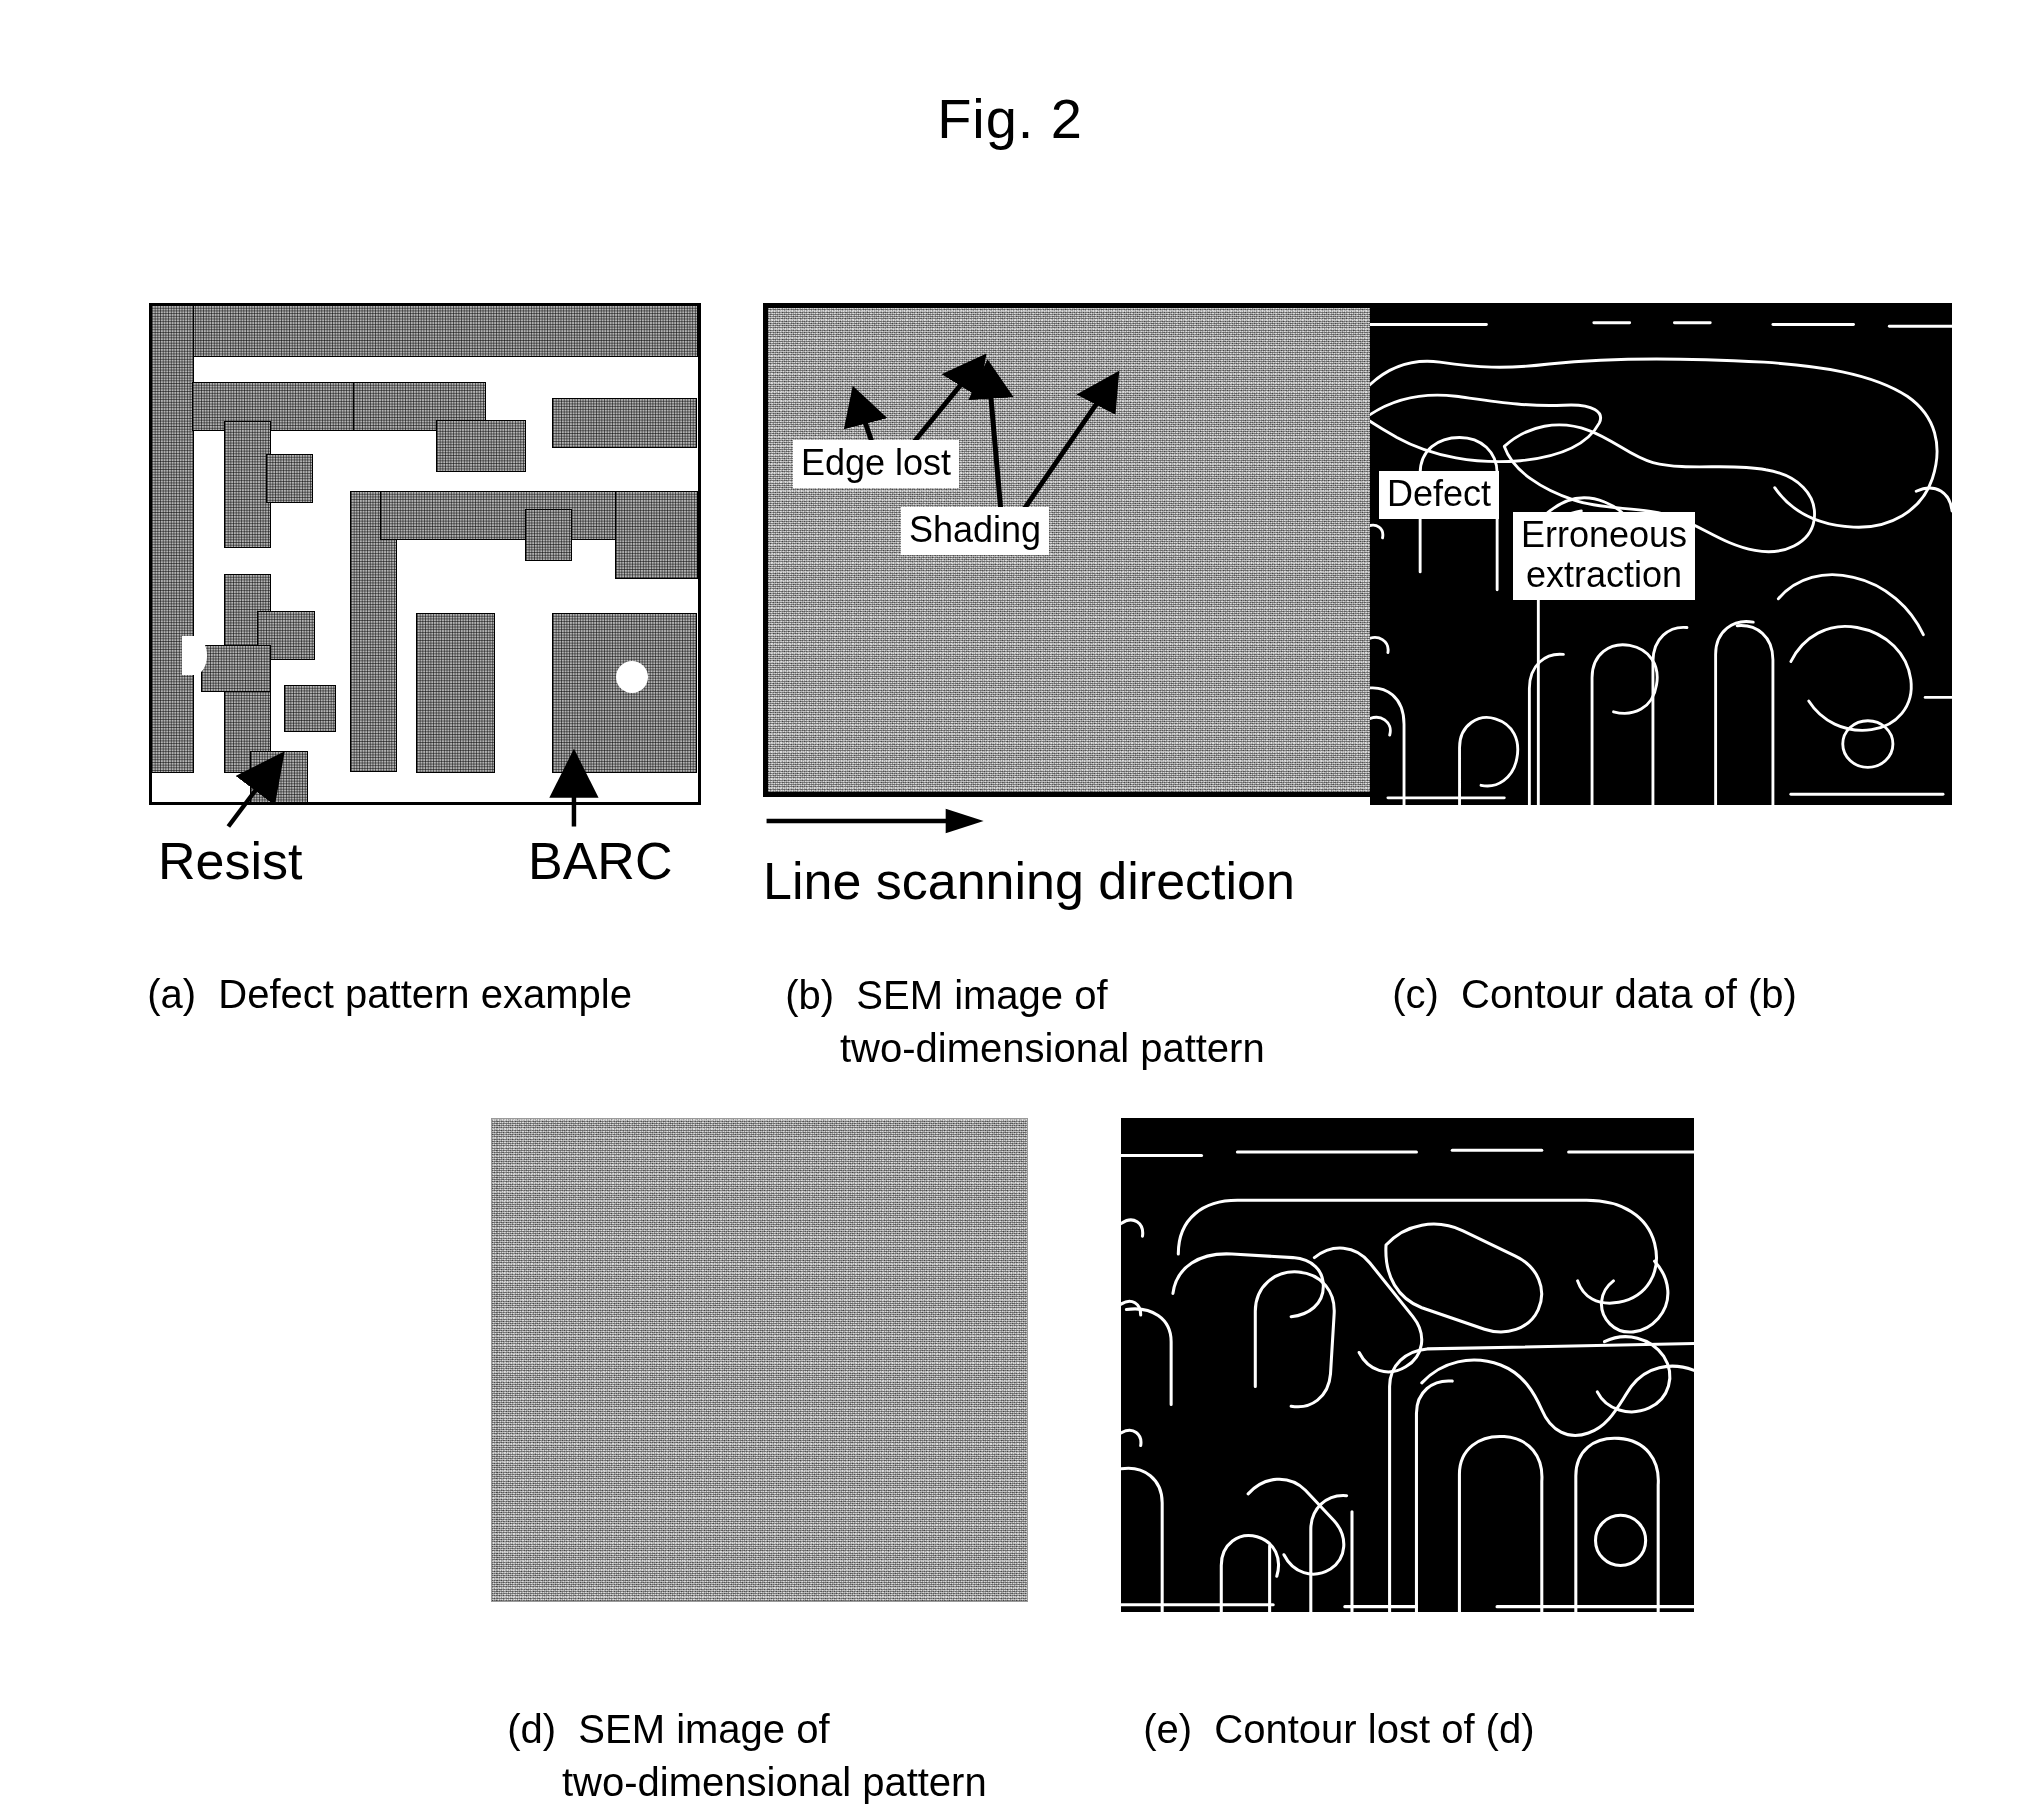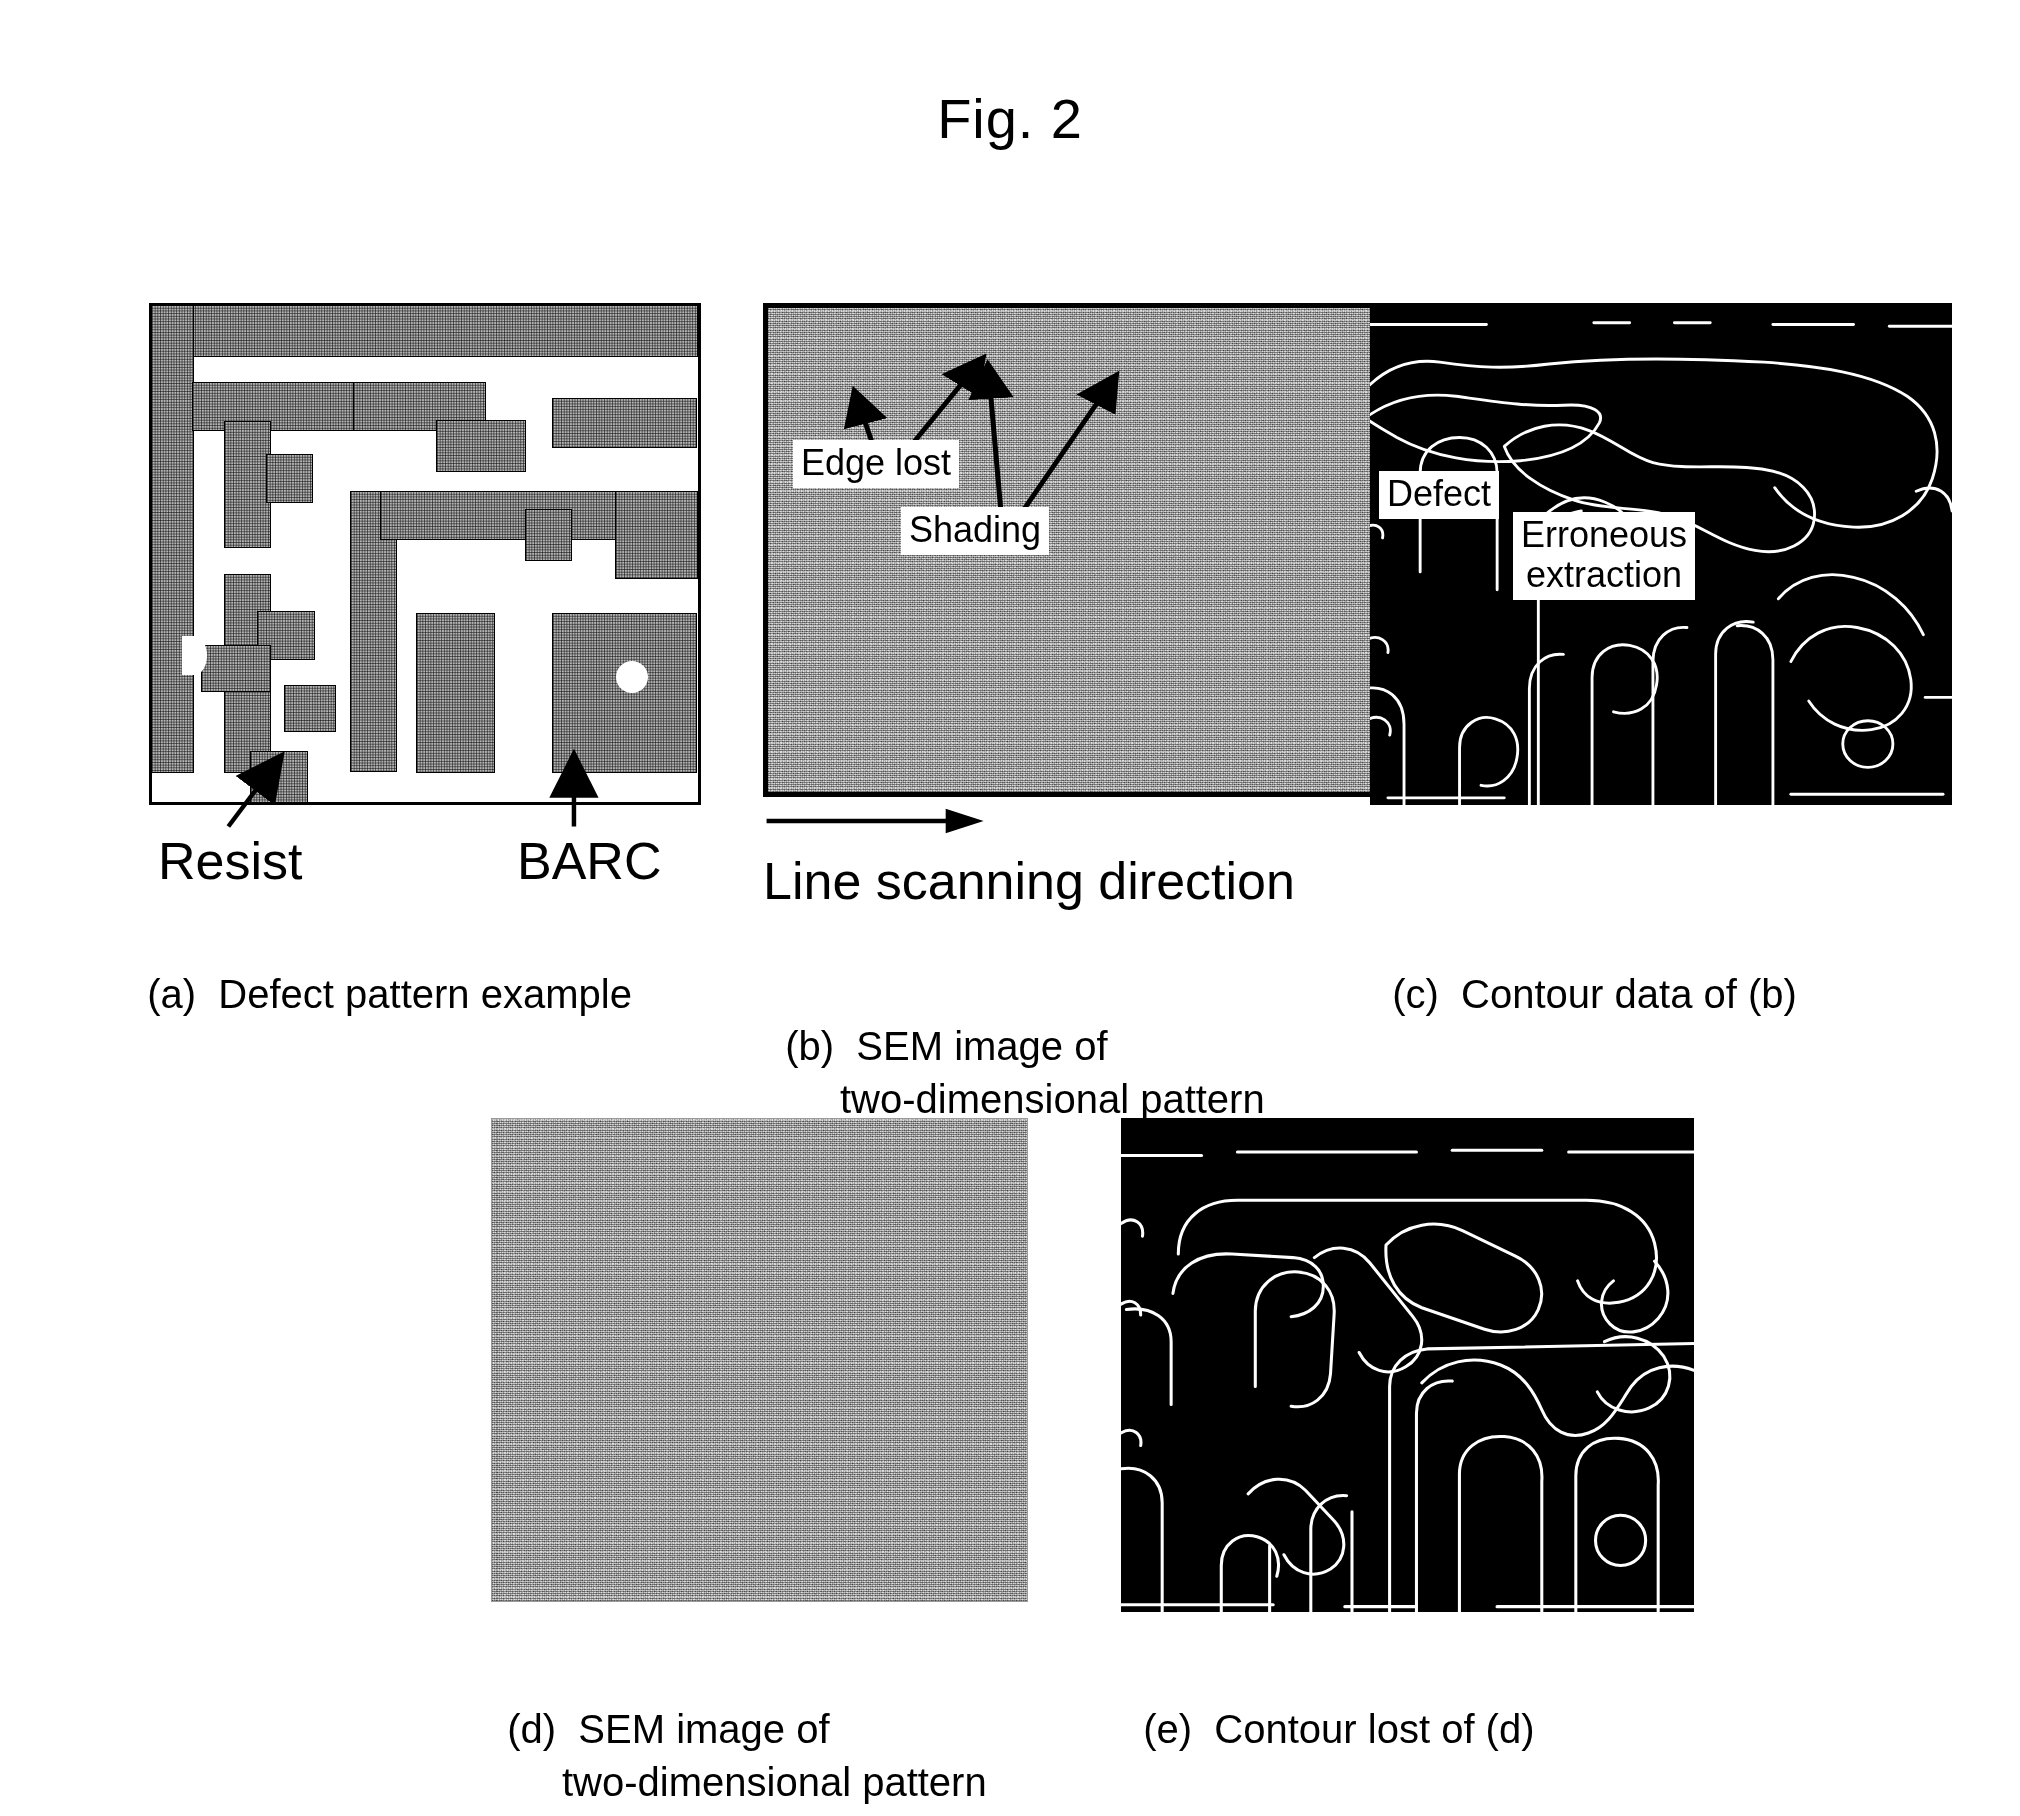--- a/index.html
+++ b/index.html
@@ -192,21 +192,21 @@
     </marker>
     <marker id="arwBig" markerWidth="9" markerHeight="9" refX="7.5" refY="4.5" orient="auto" markerUnits="strokeWidth">
       <path d="M0,0 L9,4.5 L0,9 z" fill="#000"></path>
     </marker>
   </defs>
   <line x1="255" y1="923" x2="312" y2="847" stroke="#000" stroke-width="5" marker-end="url(#arw)"></line>
   <line x1="641" y1="923" x2="641" y2="846" stroke="#000" stroke-width="5" marker-end="url(#arw)"></line>
 </svg>
 
 <div class="plain-label" style="left:158px; top:831px;">Resist</div>
-<div class="plain-label" style="left:517px; top:831px;">BARC</div>
+<div class="plain-label" style="left:528px; top:831px;">BARC</div>
 
 <div class="caption" style="left:125px; top:915px;">
   <span class="tag">(a)</span><span>&nbsp;&nbsp;</span><span>Defect pattern example</span>
 </div>
 
 <div id="panel-b" class="panel">
   <svg class="overlay-svg" viewBox="0 0 608 552" preserveAspectRatio="none">
 
     <line x1="108" y1="170" x2="86" y2="96" stroke="#000" stroke-width="5" marker-end="url(#arwBig)"></line>
     <line x1="128" y1="176" x2="212" y2="58" stroke="#000" stroke-width="5" marker-end="url(#arwBig)"></line>
@@ -218,21 +218,21 @@
   <div class="callout" style="left:25px; top:132px;">Edge lost</div>
   <div class="callout" style="left:133px; top:199px;">Shading</div>
 </div>
 
 <svg id="scan-arrow" viewBox="0 0 260 34">
   <line x1="2" y1="17" x2="210" y2="17" stroke="#000" stroke-width="5"></line>
   <path d="M205,3 L248,17 L205,31 z" fill="#000"></path>
 </svg>
 <div class="plain-label" style="left:763px; top:851px;">Line scanning direction</div>
 
-<div class="caption" style="left:763px; top:967px;">
+<div class="caption" style="left:763px; top:916px;">
   <span class="tag">(b)</span><span>&nbsp;&nbsp;</span><span>SEM image of</span><br><span style="display:inline-block;width:77px;"></span><span>two-dimensional pattern</span>
 </div>
 
 <div id="panel-c" class="panel">
   <svg class="contour-svg" viewBox="0 0 650 560" preserveAspectRatio="none">
     <g fill="none" stroke="#ffffff" stroke-width="3.2" stroke-linejoin="round" stroke-linecap="round">
 
       <path d="M-5,96 C20,70 48,62 78,66 C120,72 150,74 200,68 C280,60 360,62 440,66
                C500,70 560,78 600,104 C632,126 640,160 628,196 C616,232 580,252 540,250
                C500,248 470,232 452,206"></path>

